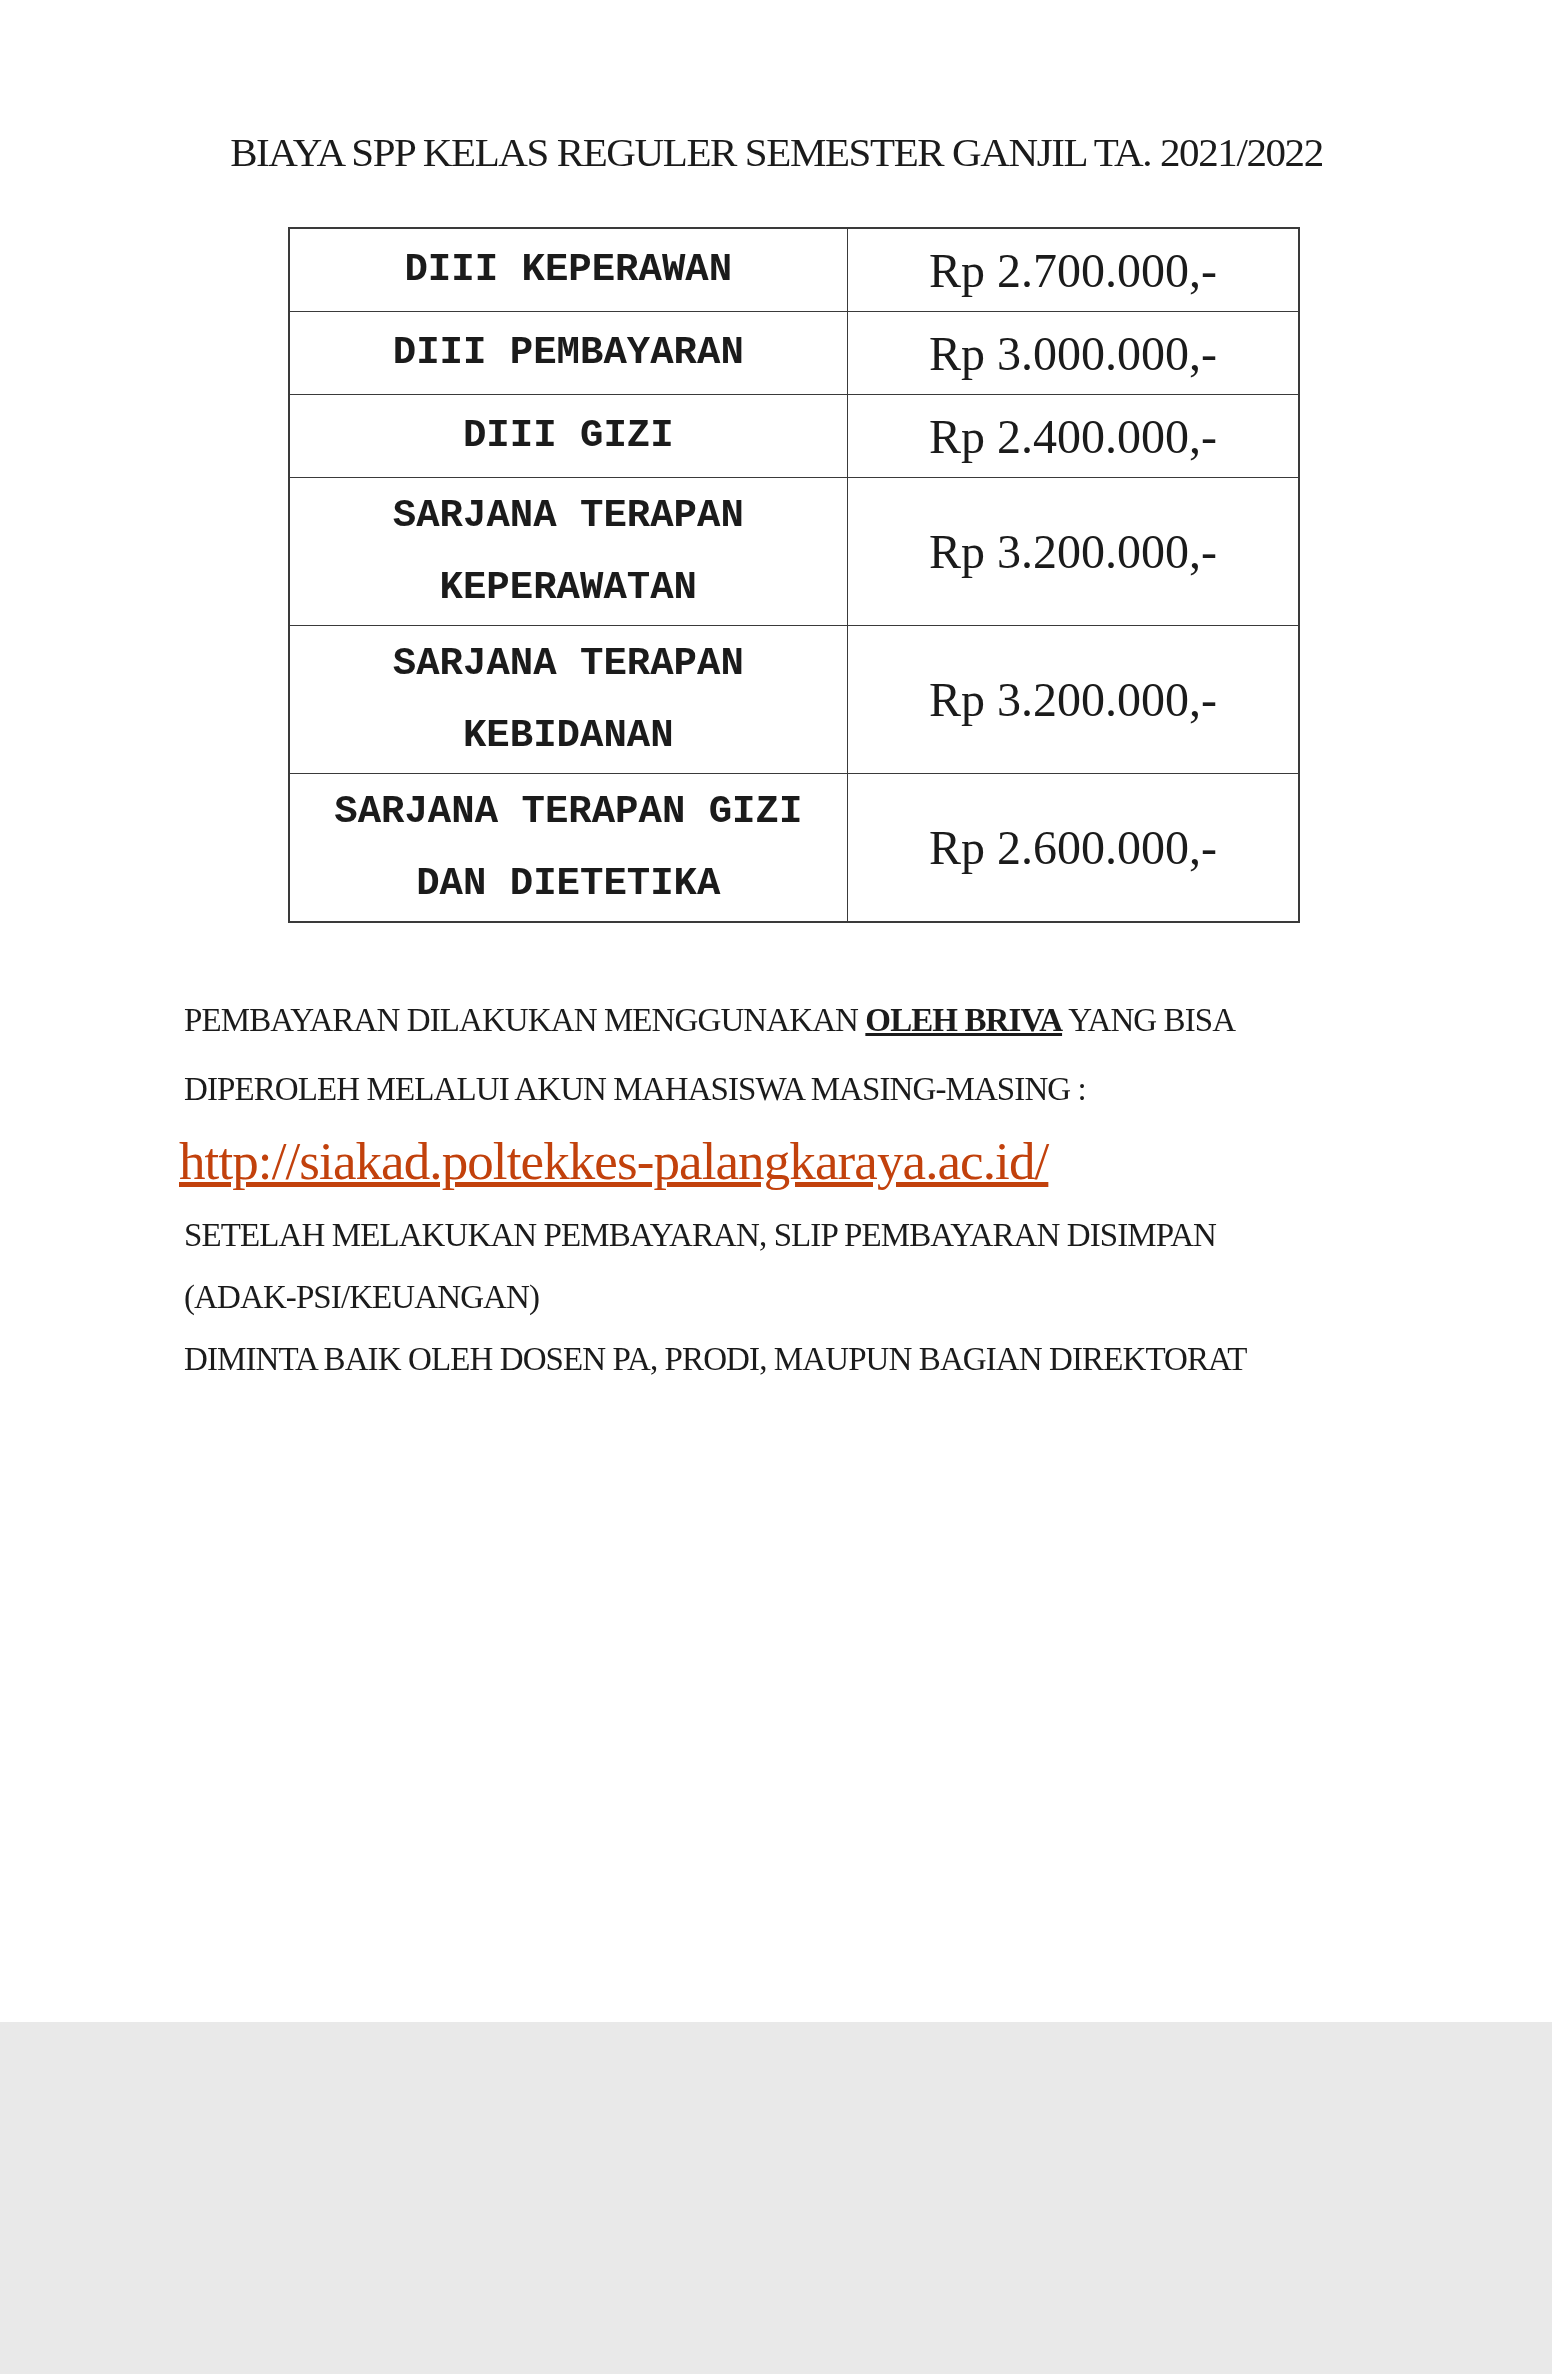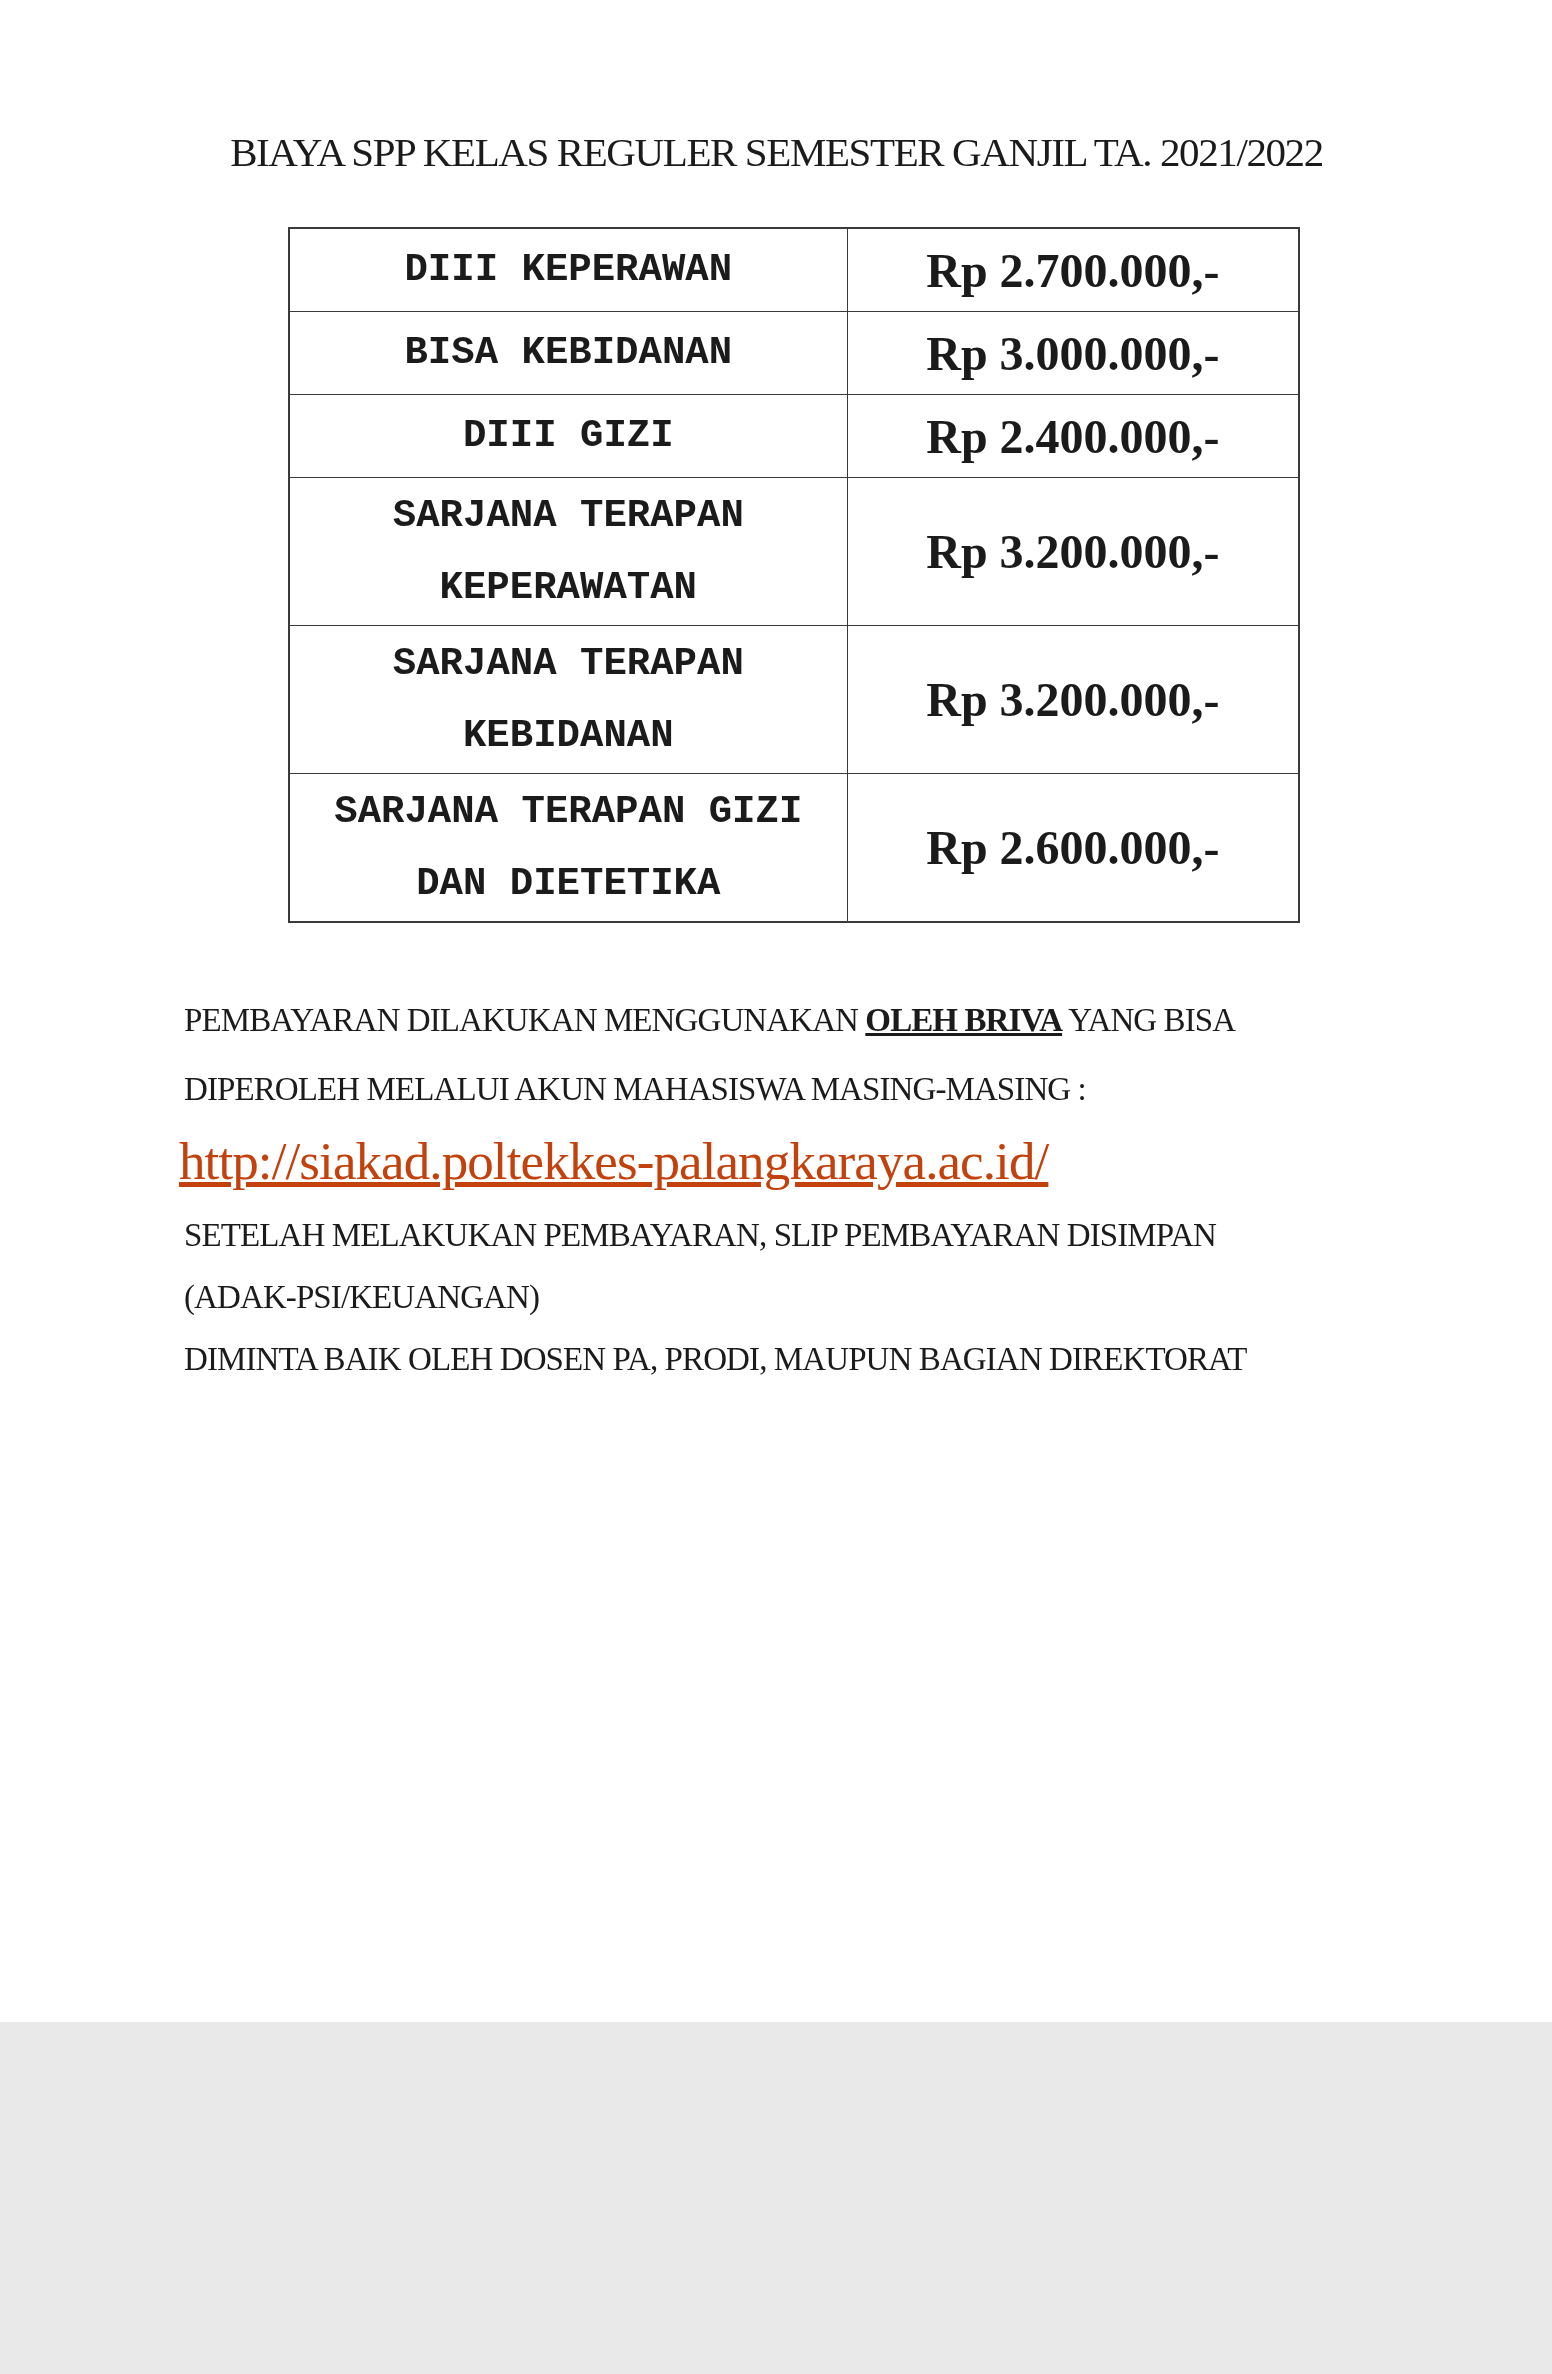--- a/index.html
+++ b/index.html
@@ -46,21 +46,21 @@
     font-weight: 700;
     font-size: 39px;
     padding: 0 9.3px;
     font-family: Liberation Mono, monospace;
   }
   td.fee-cell {
     width: 432px;
     text-align: center;
     vertical-align: middle;
     font-size: 48px;
-    font-weight: 700;
+    font-weight: 400;
     padding: 0 9.3px;
   }
   tr.row-single td { height: 82px; }
   tr.row-tall td { height: 147px; }
   .program-line { display: block; line-height: 72px; }
   .notice {
     margin: 63px 0 0 184px;
     font-size: 33px;
     line-height: 69px;
     letter-spacing: -0.9px;
@@ -100,21 +100,21 @@
   <table class="fee-table">
     <tbody>
       <tr class="row-single">
         <td class="program-cell">
           <span class="program-line">DIII KEPERAWAN</span>
         </td>
         <td class="fee-cell">Rp 2.700.000,-</td>
       </tr>
       <tr class="row-single">
         <td class="program-cell">
-          <span class="program-line">BISA KEBIDANAN</span>
+          <span class="program-line">DIII PEMBAYARAN</span>
         </td>
         <td class="fee-cell">Rp 3.000.000,-</td>
       </tr>
       <tr class="row-single">
         <td class="program-cell">
           <span class="program-line">DIII GIZI</span>
         </td>
         <td class="fee-cell">Rp 2.400.000,-</td>
       </tr>
       <tr class="row-tall">

